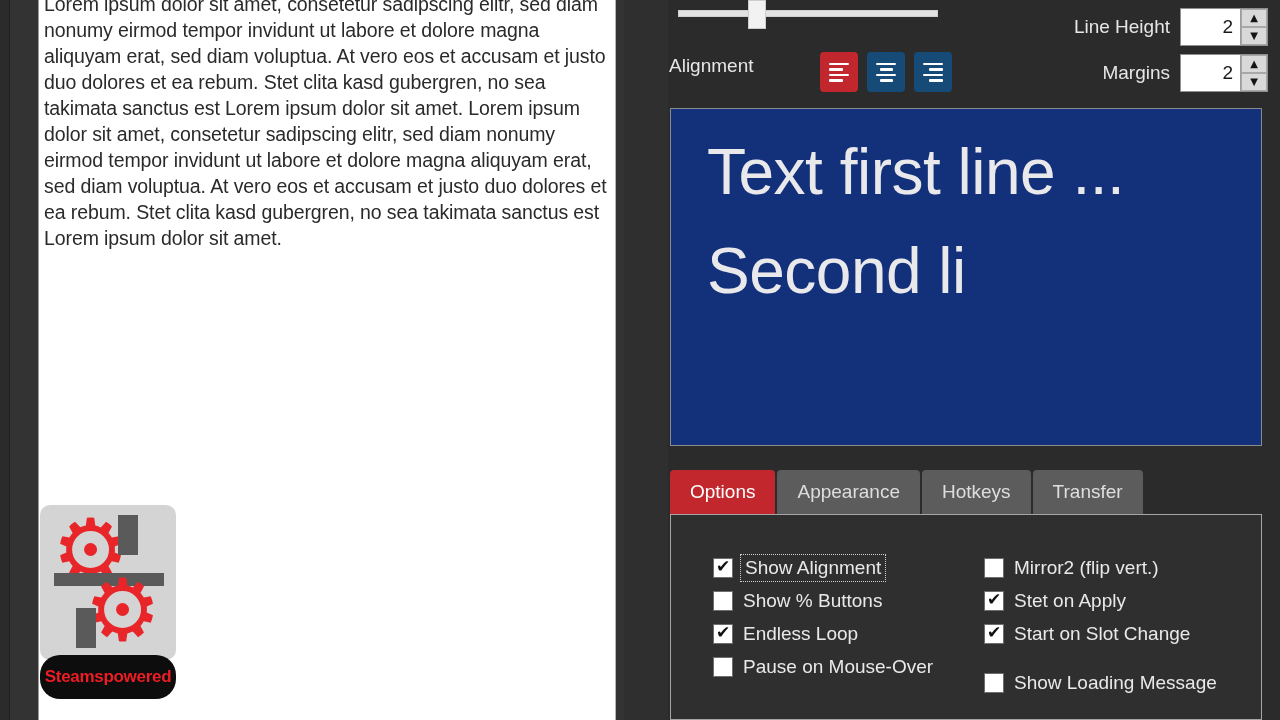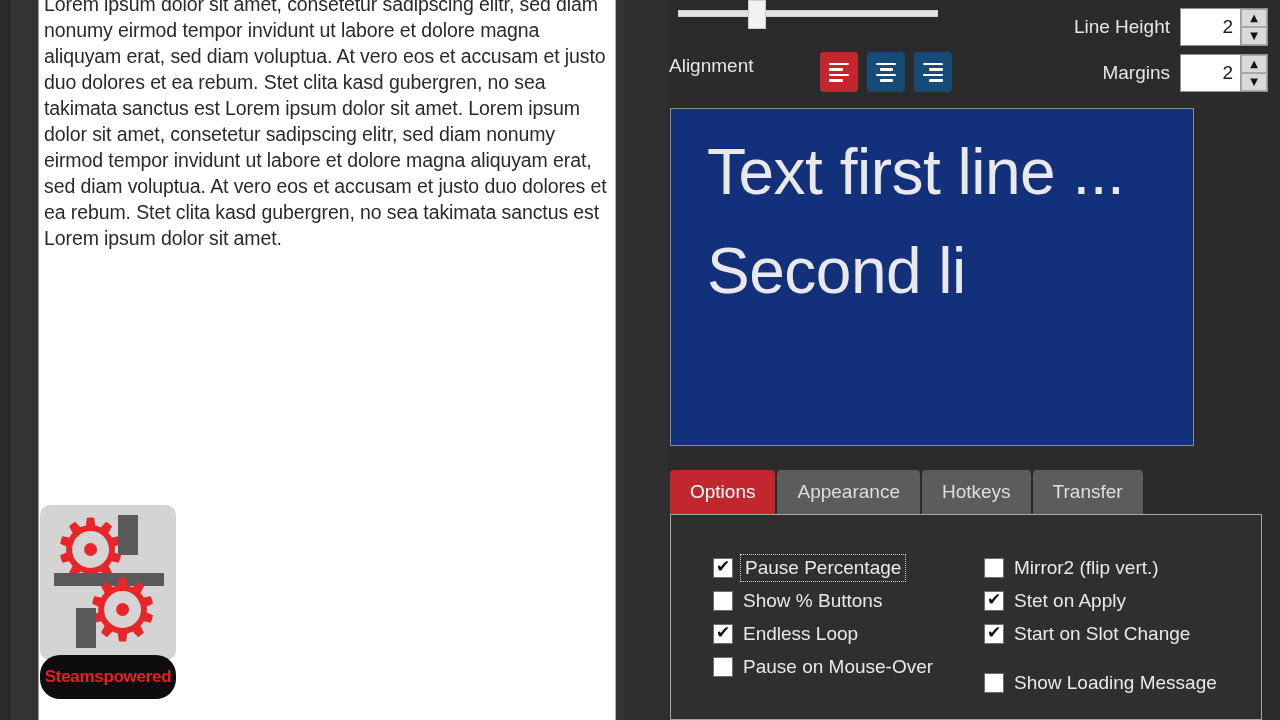--- a/index.html
+++ b/index.html
@@ -244,21 +244,21 @@
     color: #141414;
     cursor: pointer;
     font-family: "DejaVu Sans", sans-serif;
     line-height: 1;
   }
 
   
   .preview {
     position: absolute;
     left: 2px; top: 108px;
-    width: 524px; height: 338px;
+    width: 592px; height: 338px;
     background: #13307b;
     border: 1px solid #8a8a8a;
     box-sizing: border-box;
     overflow: hidden;
   }
   .preview-text {
     position: absolute;
     left: 36px; top: 14px;
     width: 540px;
     color: #e9e9ec;
@@ -443,21 +443,21 @@
       <div class="tab">Transfer</div>
     </div>
 
     <div class="tab-content">
 
       <div class="check-col colA">
         <div class="check-item">
           <div class="cbox">
             <span class="tick">✔</span>
           </div>
-          <div class="check-label focus-ring">Pause Percentage</div>
+          <div class="check-label focus-ring">Show Alignment</div>
         </div>
         <div class="check-item">
           <div class="cbox"></div>
           <div class="check-label">Show % Buttons</div>
         </div>
         <div class="check-item">
           <div class="cbox">
             <span class="tick">✔</span>
           </div>
           <div class="check-label">Endless Loop</div>

